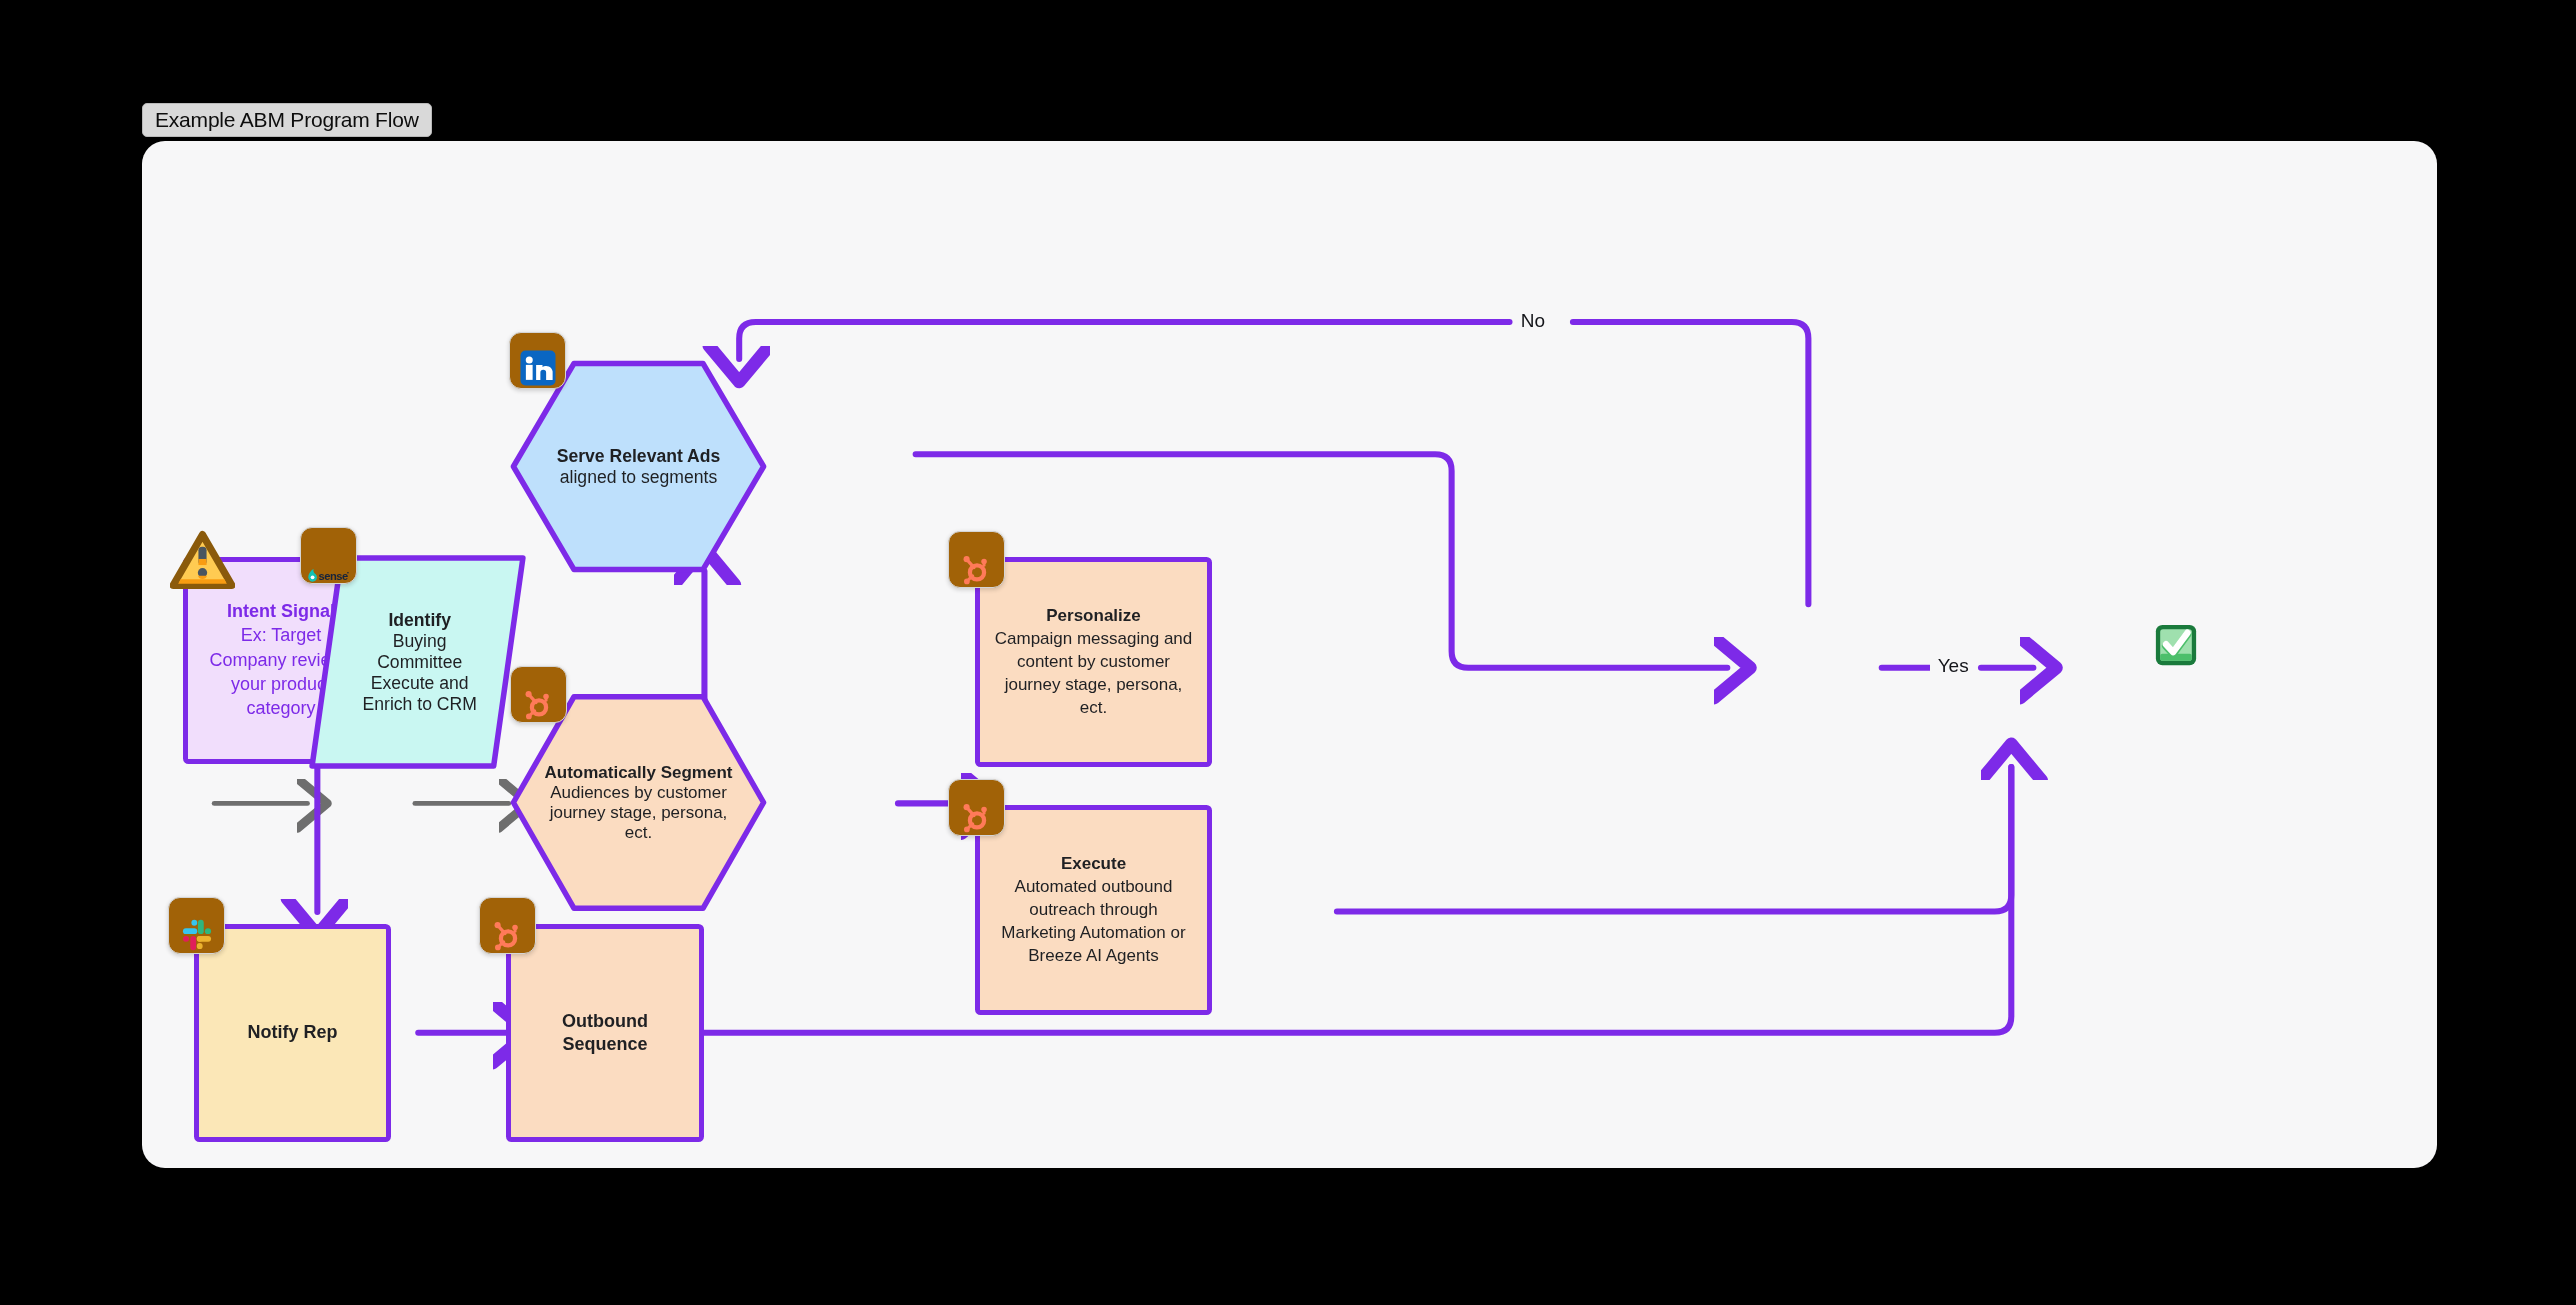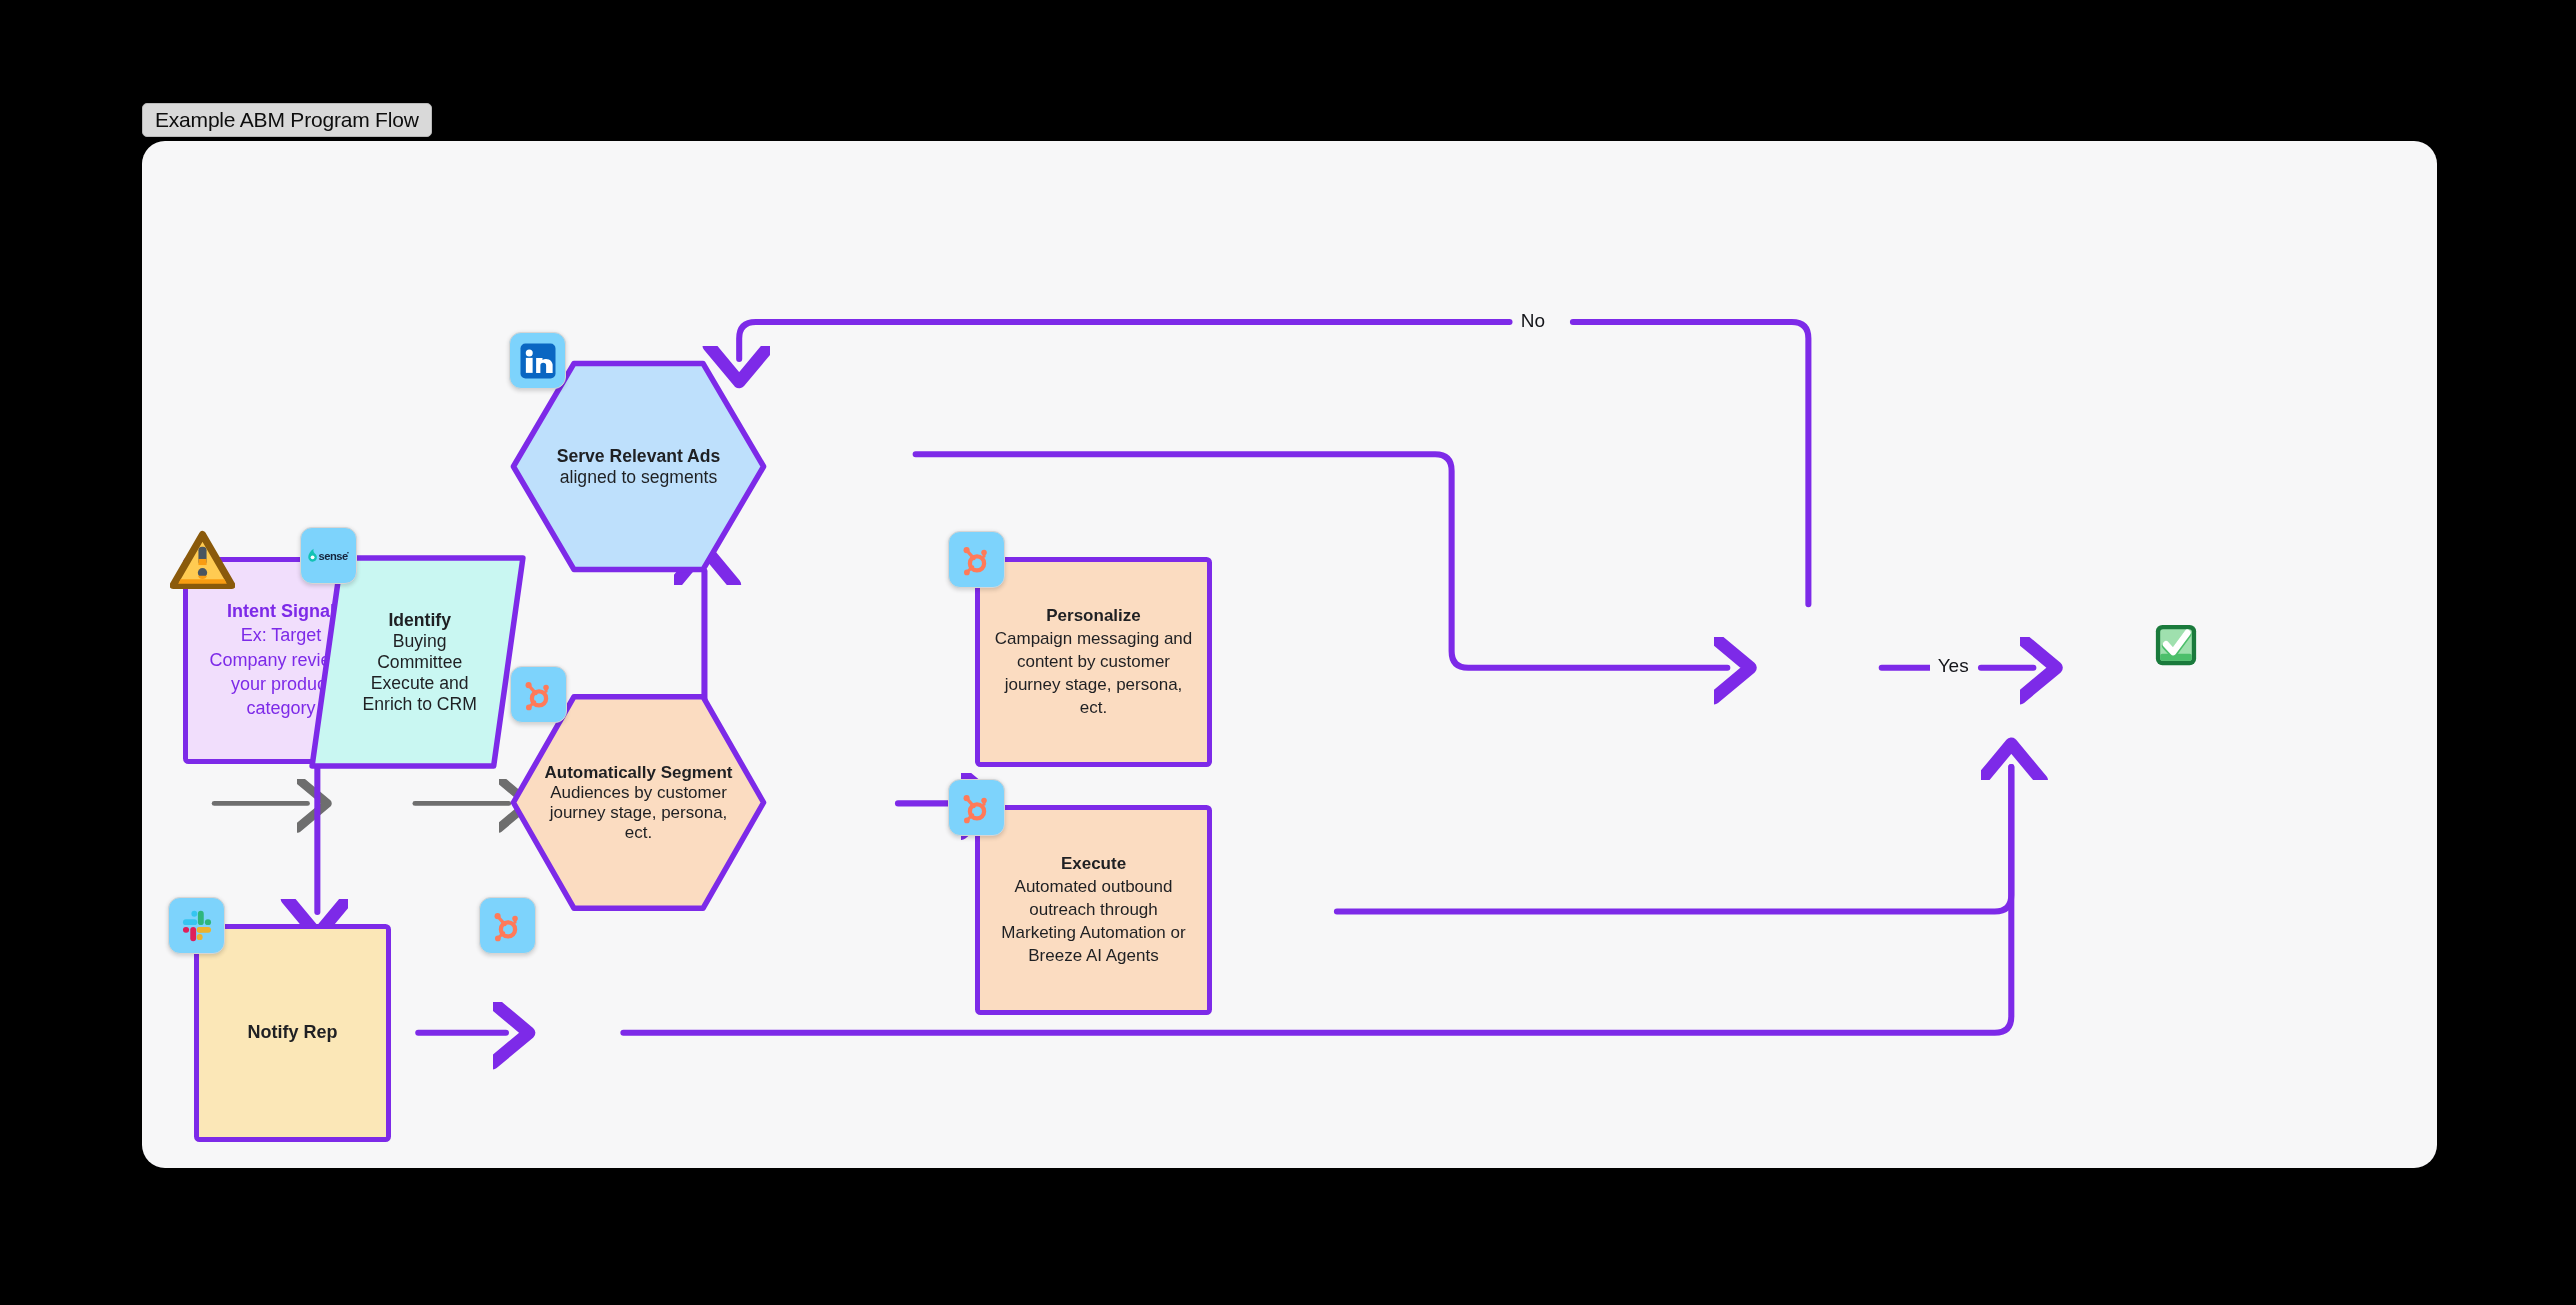--- a/index.html
+++ b/index.html
@@ -30,23 +30,23 @@
   .peachbox{background:#fbdcc1;}
 
   
   .shapewrap{position:absolute;}
   .shapewrap svg{position:absolute;left:0;top:0;overflow:visible;}
   .shapewrap .lbl{position:absolute;left:0;top:0;width:100%;height:100%;
     display:flex;flex-direction:column;align-items:center;justify-content:center;
     text-align:center;color:#1f2023;box-sizing:border-box;}
 
   
-  .badge{position:absolute;width:55px;height:55px;background:#7dd3fc;border:0.6px solid #d5d5d5;
+  .badge{position:absolute;width:55px;height:55px;background:#a16207;border:0.6px solid #d5d5d5;
     border-radius:12px;box-shadow:0 1.7px 4.4px rgba(0,0,0,.16);
-    display:flex;align-items:center;justify-content:center;z-index:6;}
+    display:flex;align-items:flex-end;justify-content:center;z-index:6;}
   .badge svg{display:block;}
 
   .emoji-badge{position:absolute;z-index:7;}
 
   
   .elabel{position:absolute;font-size:19px;color:#14151a;background:#f7f7f8;
     padding:0 7.7px;z-index:5;white-space:nowrap;}
 </style>
 </head>
 <body>
@@ -253,20 +253,24 @@
           <rect x="46" y="20" width="11" height="10.4" rx="5.2" fill="#2eb67d"></rect>
           <rect x="31.6" y="33.6" width="10.4" height="10.4" rx="5.2" fill="#ecb22e"></rect>
           <rect x="31.6" y="33.6" width="25.4" height="10.4" rx="5.2" fill="#ecb22e"></rect>
           <rect x="31.6" y="46" width="10.4" height="11" rx="5.2" fill="#ecb22e"></rect>
           <rect x="20" y="33.6" width="10.4" height="25.4" rx="5.2" fill="#e01e5a"></rect>
           <rect x="7" y="33.6" width="11" height="10.4" rx="5.2" fill="#e01e5a"></rect>
         </g>
       </svg>
     </div>
 
+    <div class="node rect peachbox" style="left:364px;top:783px;width:198px;height:218px;font-size:18px;">
+      <div class="t">Outbound</div>
+      <div class="t">Sequence</div>
+    </div>
     <div class="badge" style="left:337px;top:756px;">
       <svg width="36" height="36" viewBox="0 0 64 64">
         <circle cx="32" cy="38" r="12.6" fill="none" stroke="#ff7a59" stroke-width="7.6"></circle>
         <circle cx="44.5" cy="18.5" r="4.9" fill="#ff7a59"></circle>
         <path d="M44.5 18.5 V25.4" stroke="#ff7a59" stroke-width="5.4" stroke-linecap="round"></path>
         <circle cx="13.5" cy="14.5" r="5.4" fill="#ff7a59"></circle>
         <path d="M16.8 18.4 L26.8 29.6" stroke="#ff7a59" stroke-width="5.6" stroke-linecap="round"></path>
         <circle cx="14" cy="54" r="5.1" fill="#ff7a59"></circle>
         <path d="M17.4 50.3 L24.2 44" stroke="#ff7a59" stroke-width="5.4" stroke-linecap="round"></path>
       </svg>

